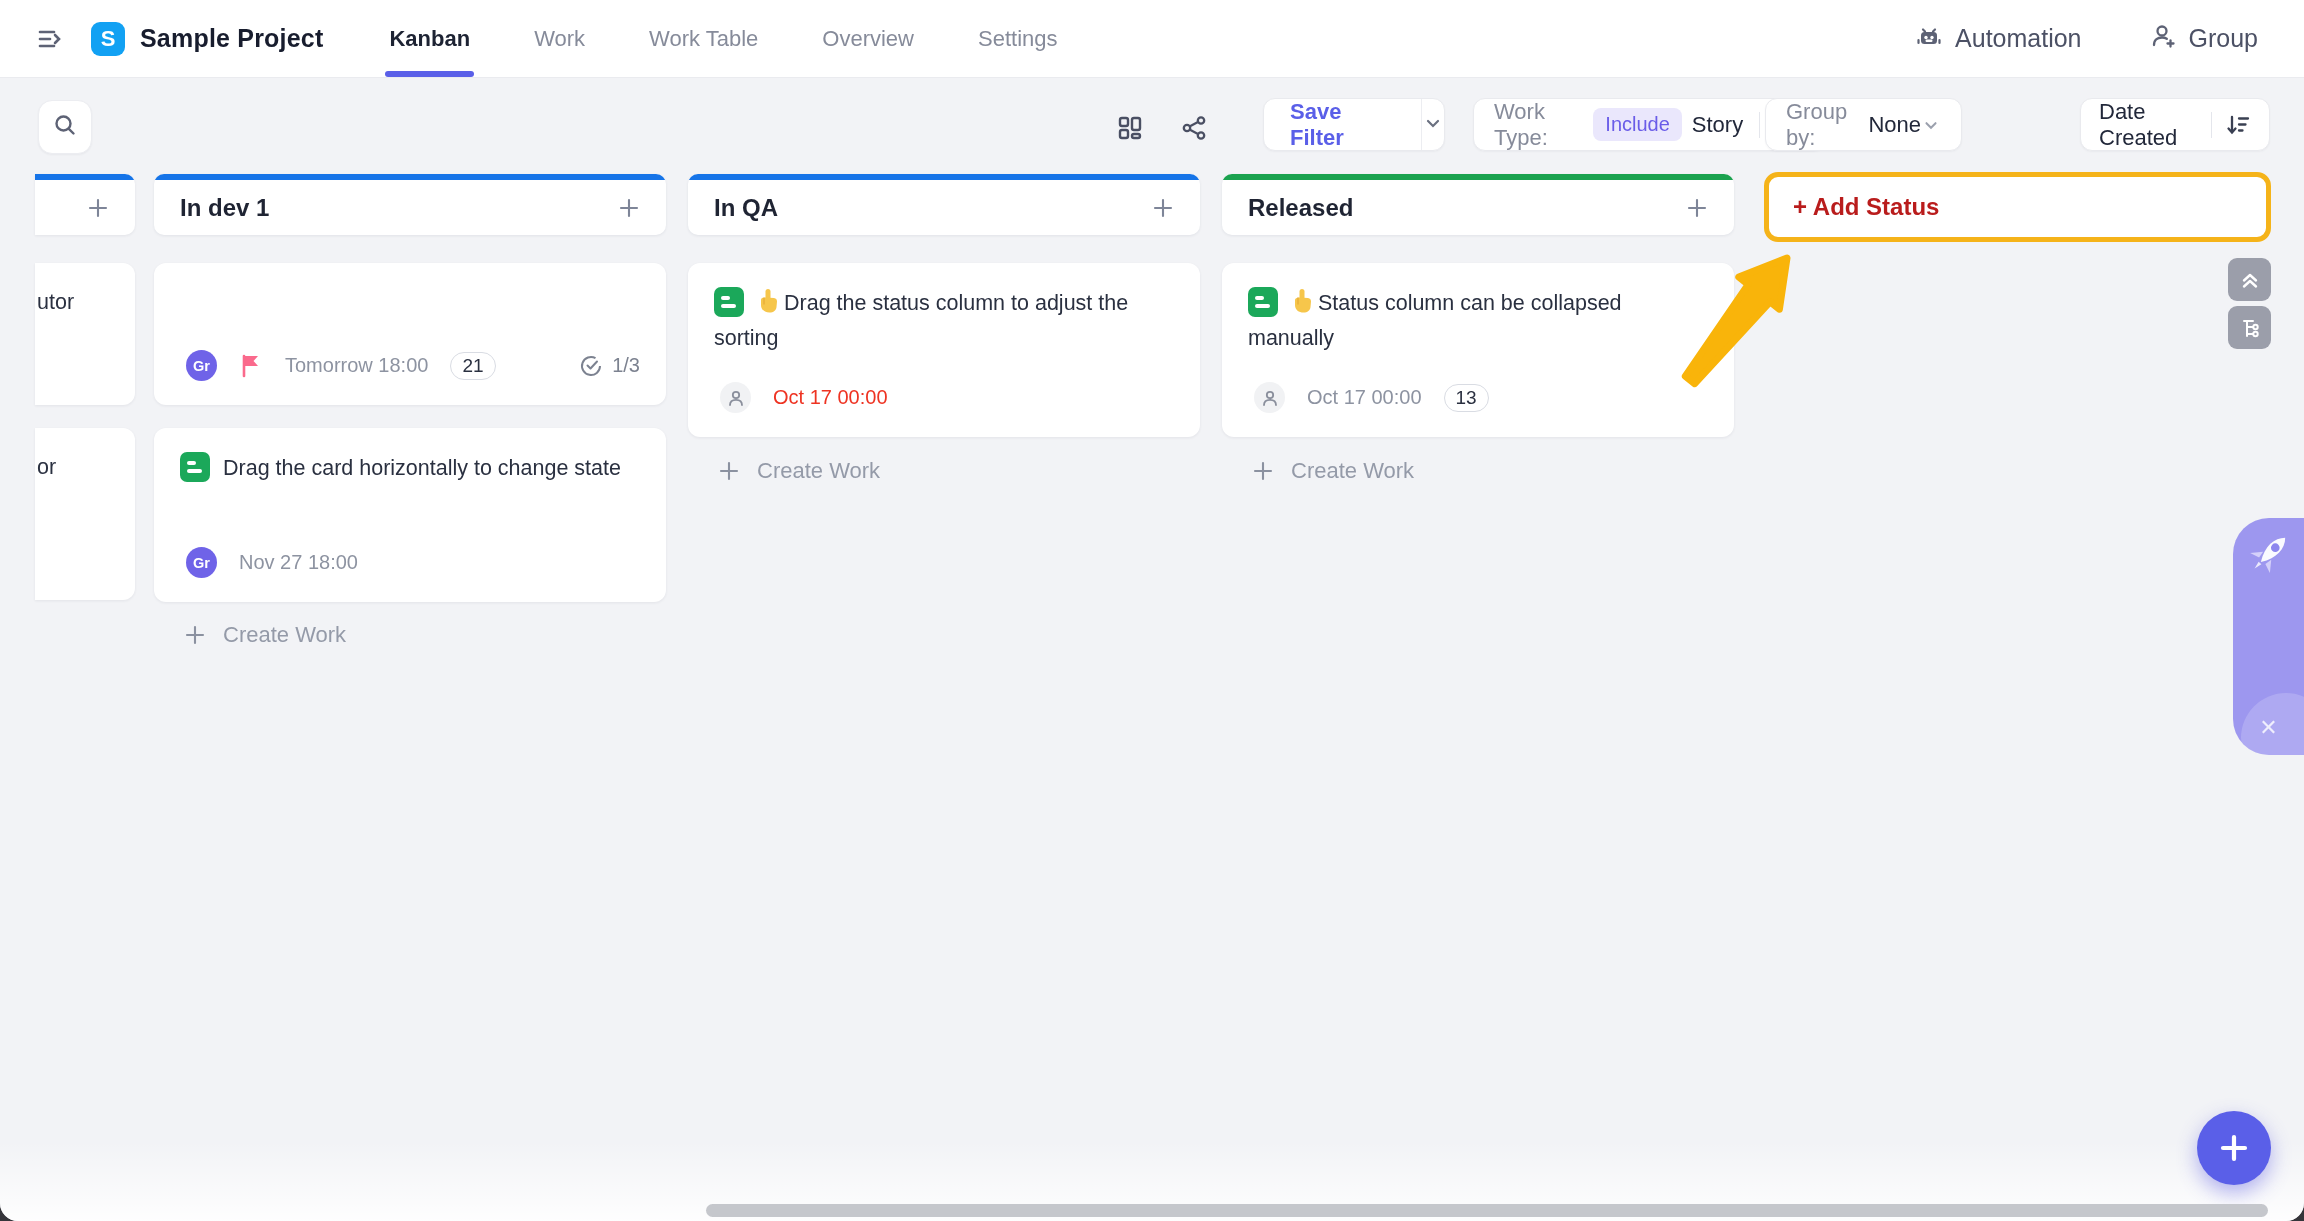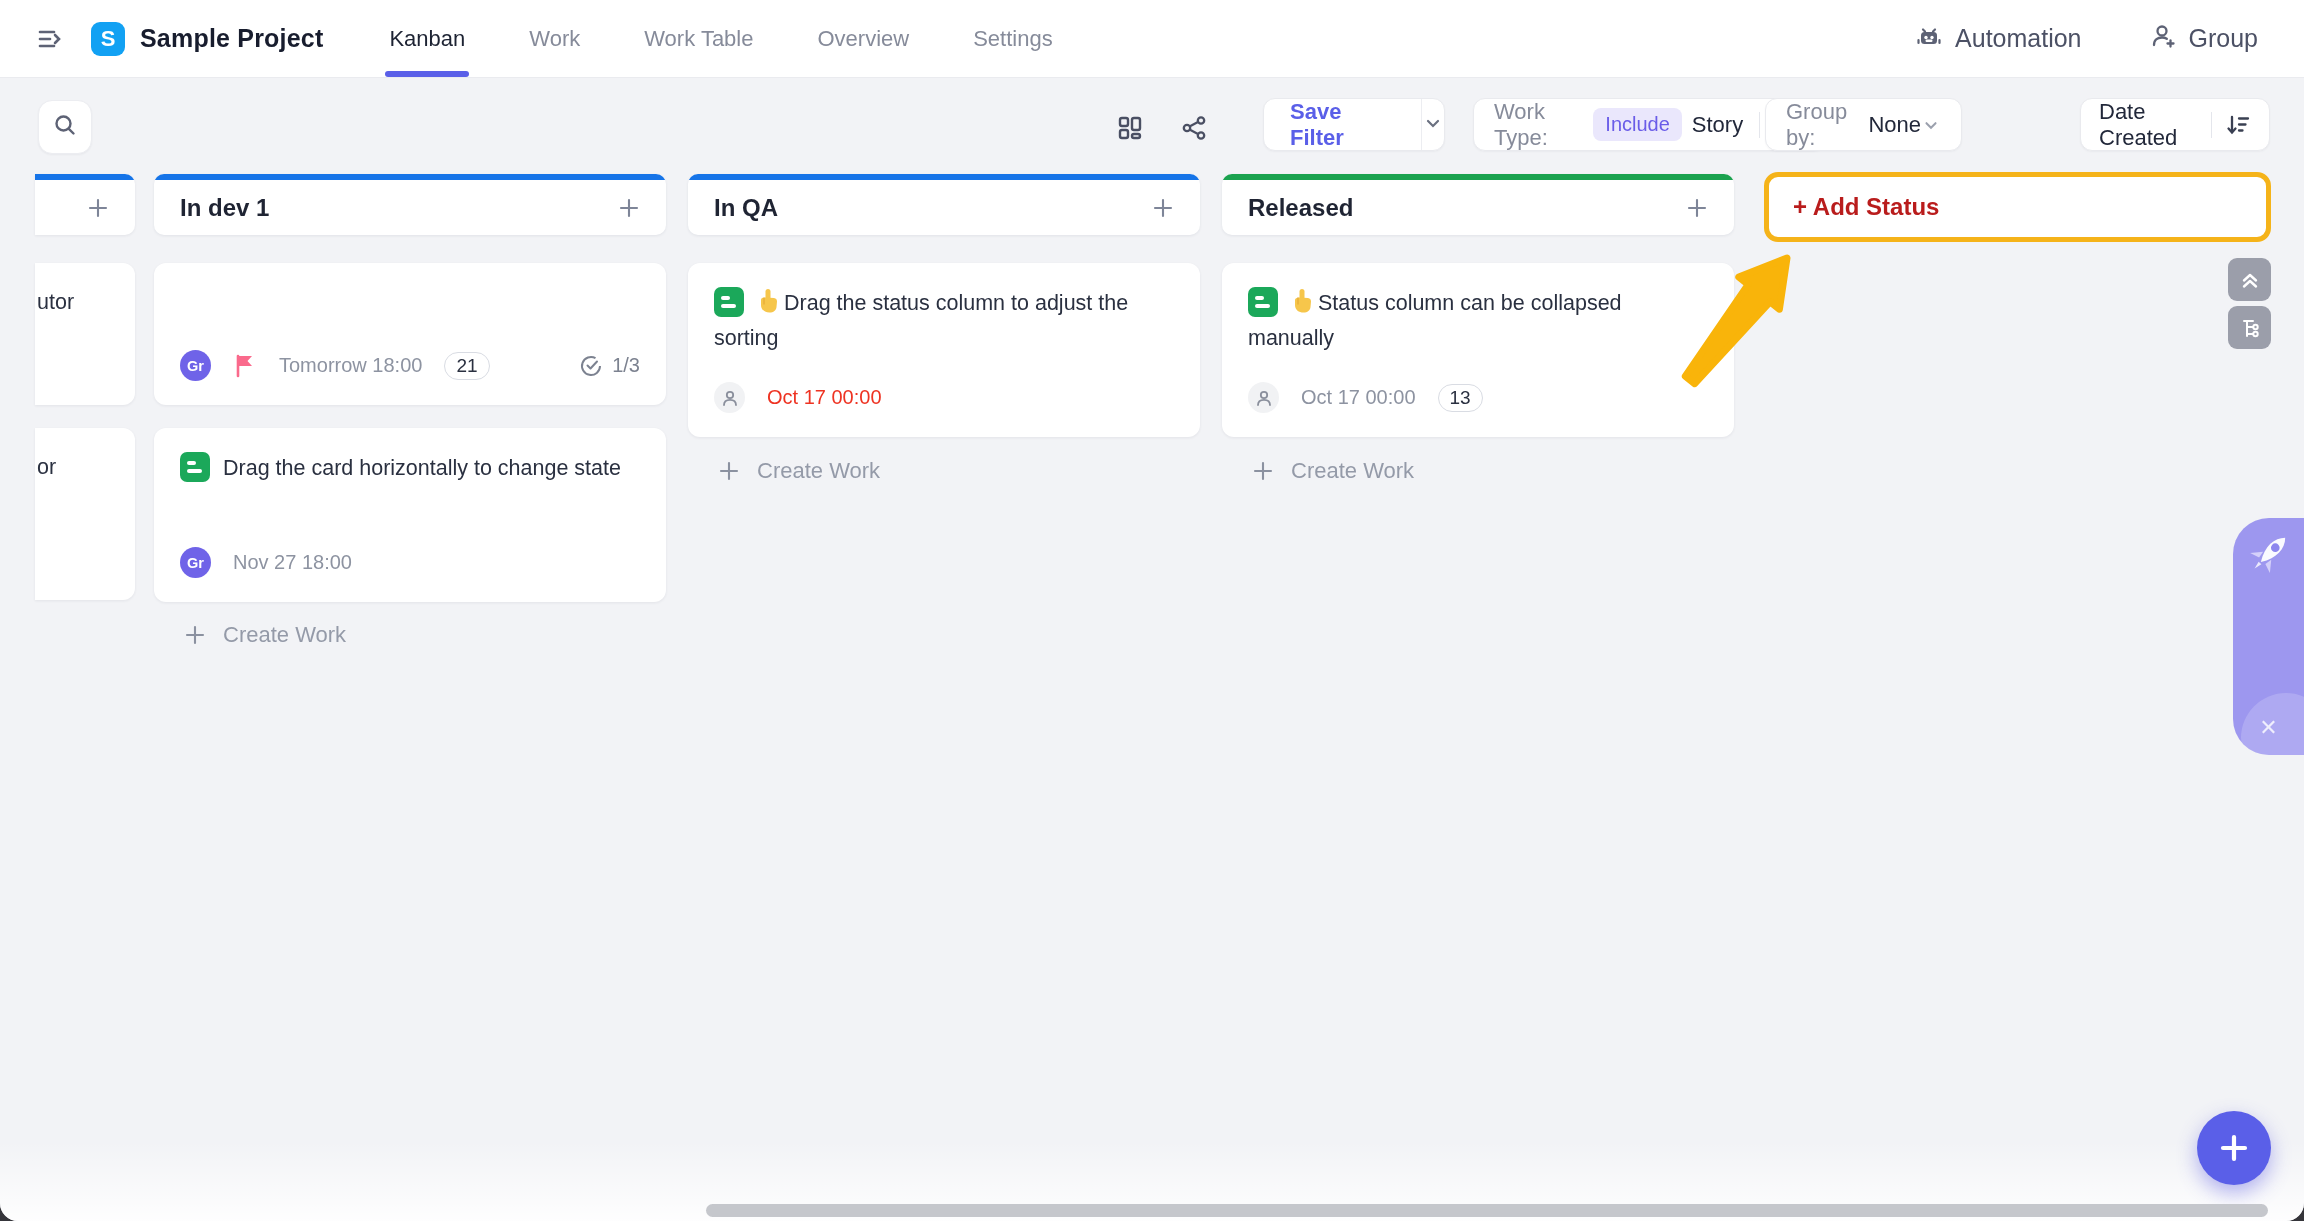--- a/index.html
+++ b/index.html
@@ -6,21 +6,21 @@
   body{width:2304px;height:1221px;background:#35353a;font-family:"Liberation Sans",sans-serif;position:relative;overflow:hidden}
   .app{position:absolute;inset:0;background:#f2f3f6;border-radius:0 0 18px 18px;overflow:hidden}
 
   
   .nav{position:absolute;top:0;left:0;right:0;height:78px;background:#fff;border-bottom:1px solid #eaebef;display:flex;align-items:center;padding:0 46px 0 29px;box-sizing:border-box;z-index:10}
   .nav-toggle{width:42px;height:42px;display:flex;align-items:center;justify-content:center;cursor:pointer}
   .logo{width:34px;height:34px;border-radius:9px;background:#12a1f3;color:#fff;font-weight:bold;font-size:22px;display:flex;align-items:center;justify-content:center;margin-left:20px}
   .proj-title{font-size:25px;font-weight:bold;color:#181d2e;margin-left:15px;letter-spacing:.2px}
   .tabs{display:flex;gap:64px;margin-left:66px;height:100%;align-items:stretch}
   .tab{position:relative;display:flex;align-items:center;font-size:22px;color:#868b9a;cursor:pointer}
-  .tab.active{color:#1d2333;font-weight:normal}
+  .tab.active{color:#1d2333;font-weight:bold}
   .tab.active::after{content:"";position:absolute;left:-4px;right:-4px;bottom:0;height:6px;border-radius:4px;background:#5a5fe8}
   .nav-right{margin-left:auto;display:flex;align-items:center;gap:66px}
   .nav-action{display:flex;align-items:center;gap:11px;font-size:25px;color:#4c5165;cursor:pointer}
 
   
   .search-btn{position:absolute;left:38px;top:100px;width:52px;height:52px;background:#fff;border:1px solid #ecedf1;border-radius:14px;box-shadow:0 1px 2px rgba(30,35,60,.05);display:flex;align-items:center;justify-content:center;cursor:pointer}
   .tb-icon{position:absolute;top:110px;width:36px;height:36px;display:flex;align-items:center;justify-content:center;cursor:pointer}
   .tb-card{position:absolute;top:98px;height:53px;background:#fff;border:1px solid #e9eaee;border-radius:12px;box-sizing:border-box;display:flex;align-items:center;box-shadow:0 1px 2px rgba(30,35,60,.04);cursor:pointer}
   .save-label{font-size:22px;font-weight:bold;color:#5a5fe8;padding:0 26px}
   .seg-div{width:1px;align-self:stretch;background:#ecedf1}
@@ -35,21 +35,21 @@
   .accent{position:absolute;top:0;left:0;right:0;height:6px}
   .col-title{font-size:24px;font-weight:bold;color:#1f2433}
   .col-plus{margin-left:auto;display:flex;cursor:pointer}
 
   .card{position:absolute;width:512px;background:#fff;border-radius:12px;box-shadow:0 1px 3px rgba(30,35,60,.07);box-sizing:border-box;padding:24px 26px;cursor:pointer}
   .card-title{font-size:21.5px;line-height:31px;color:#2a3040}
   .wicon{display:inline-block;width:30px;height:30px;background:#1ba85a;border-radius:7px;vertical-align:-7px;margin-right:13px;position:relative}
   .wicon::before{content:"";position:absolute;left:7px;top:9px;width:9px;height:4px;background:#fff;border-radius:2px}
   .wicon::after{content:"";position:absolute;left:7px;top:17px;width:15px;height:4px;background:#fff;border-radius:2px}
   .hand{display:inline-block;vertical-align:-4px;margin-right:5px}
-  .meta{position:absolute;left:26px;right:26px;bottom:24px;display:flex;align-items:center;gap:22px}
+  .meta{position:absolute;left:32px;right:26px;bottom:24px;display:flex;align-items:center;gap:22px}
   .avatar{width:31px;height:31px;border-radius:50%;background:#6f63e8;color:#fff;font-size:14.5px;font-weight:bold;display:flex;align-items:center;justify-content:center}
   .assignee-ph{width:31px;height:31px;border-radius:50%;background:#f1f2f4;display:flex;align-items:center;justify-content:center}
   .due{font-size:20px;color:#8d93a1}
   .due.overdue{color:#ee3322}
   .badge{border:1.5px solid #d9dce3;border-radius:999px;padding:2px 11px;font-size:19px;color:#2a3040}
   .progress{margin-left:auto;display:flex;align-items:center;gap:9px;color:#7c8290;font-size:20px}
   .create{position:absolute;display:flex;align-items:center;gap:15px;font-size:22px;color:#949aa8;cursor:pointer}
 
   
   .p-item{position:absolute;left:35px;width:100px;background:#fff;box-shadow:0 1px 3px rgba(30,35,60,.07);box-sizing:border-box;overflow:hidden}

